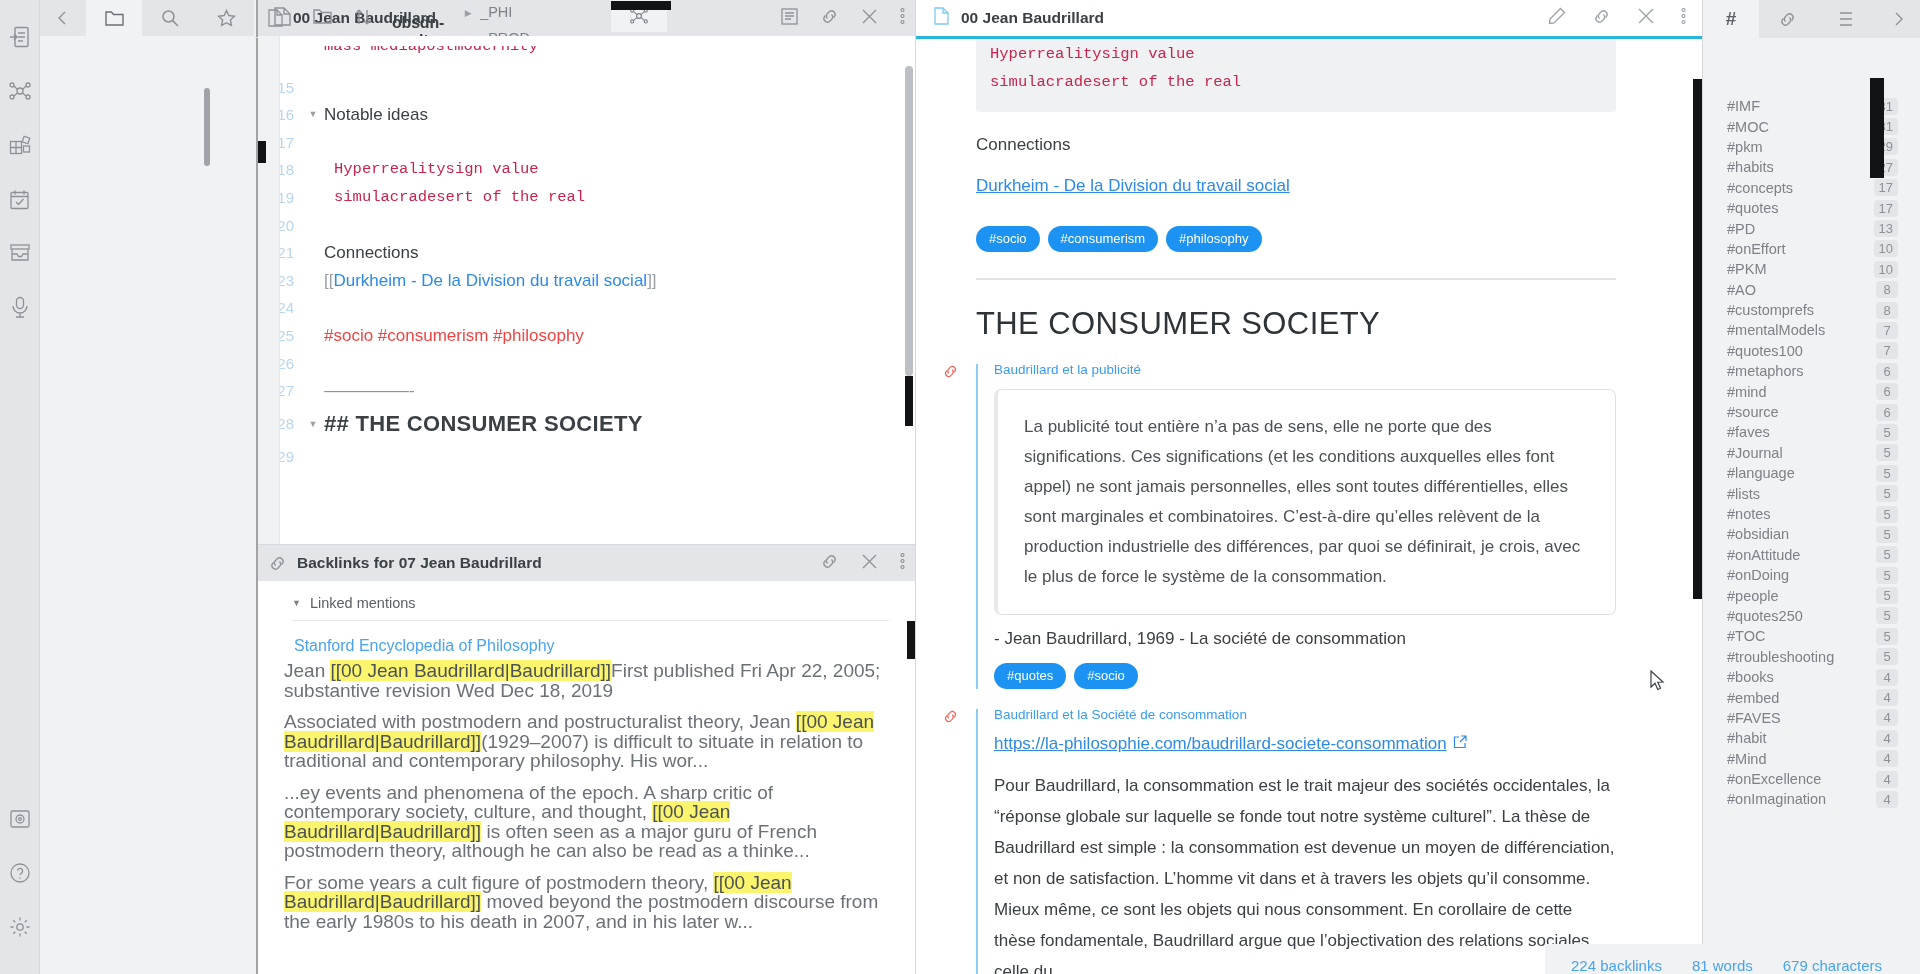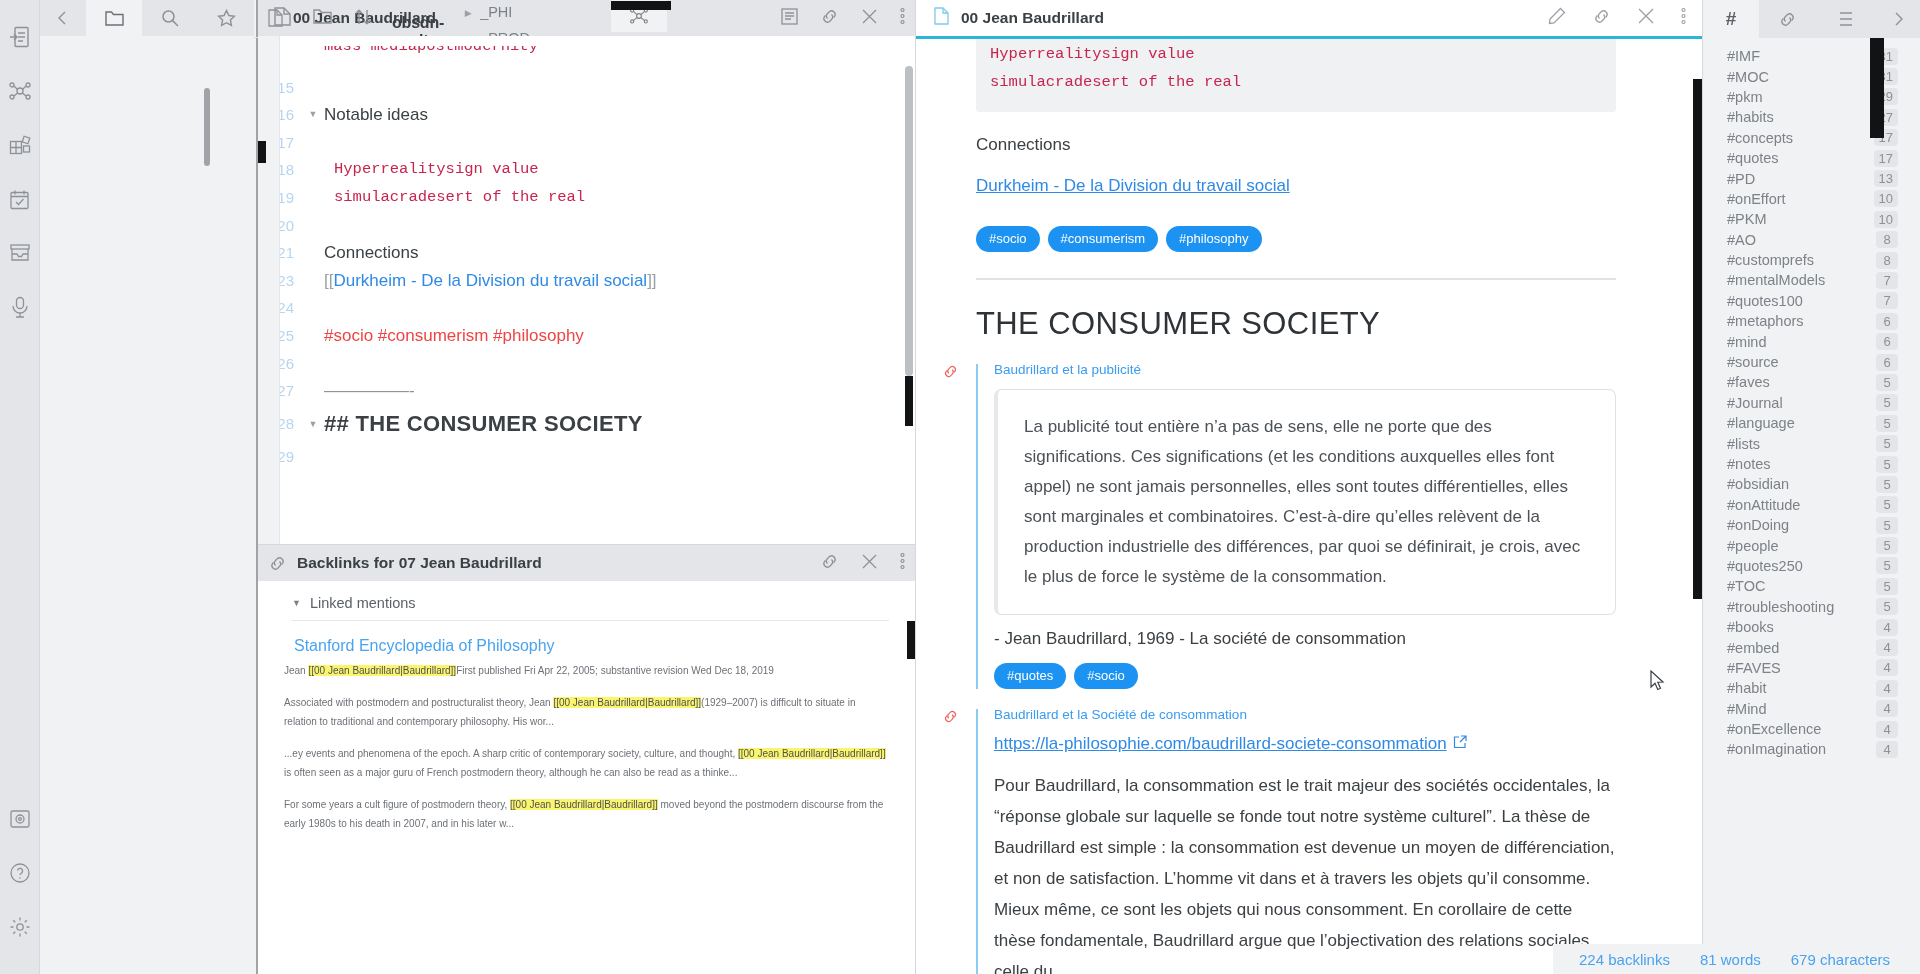--- a/index.html
+++ b/index.html
@@ -155,21 +155,21 @@
   .bl-section {
     display: flex; align-items: center; gap: 9px;
     font-size: 14.5px; color: #5c6166; padding-bottom: 9px;
     border-bottom: 1px solid #e4e6e9; margin-bottom: 8px; margin-left: 8px;
   }
   .bl-section .tw { font-size: 9px; color: #7d8288; }
   .bl-file {
     color: #4aa3ef; font-size: 16px; padding: 8px 0 6px 10px;
   }
   .bl-snippet {
-    font-size: 10px; line-height: 19.5px; color: #6c7177;
+    font-size: 19px; line-height: 19.5px; color: #6c7177;
     margin-bottom: 12px;
   }
   mark.hl { background: #fbf56e; color: #4c5156; padding: 0; }
   .bl-scroll {
     position: absolute; right: 0px; top: 40px; width: 8px; height: 38px; background: #111315;
   }
 
   
   .preview { flex: 1 1 auto; display: flex; flex-direction: column; background: #fff; position: relative; }
   .pv-header { height: 36px; background: #fff; display: flex; align-items: center;
@@ -218,37 +218,37 @@
   
   .tagpane {
     width: 218px; flex: 0 0 218px; background: #f1f2f4;
     display: flex; flex-direction: column; border-left: 1px solid #d5d8dc;
     position: relative;
   }
   .tp-tabs { height: 38px; background: #e3e5e8; display: flex; align-items: stretch; }
   .tp-tab { flex: 0 0 56px; display: flex; align-items: center; justify-content: center; color: #8e9196; }
   .tp-tab.active { background: #f1f2f4; color: #5c6166; }
   .tp-tab.fwd { flex: 1 1 auto; justify-content: flex-end; padding-right: 14px; background: #e3e5e8; }
-  .tp-list { flex: 1 1 auto; overflow: hidden; padding-top: 8px; position: relative; }
+  .tp-list { flex: 1 1 auto; overflow: hidden; padding-top: 18px; position: relative; margin-top: 40px; }
   .tp-row {
     display: flex; align-items: center; justify-content: space-between;
     padding: 1.5px 22px 1.5px 24px; font-size: 14.5px; color: #7d8288; height: 20.4px;
   }
   .tp-count {
     background: #e3e5e8; color: #8e9196; border-radius: 4px;
     font-size: 13px; min-width: 22px; text-align: center; padding: 1px 5px;
   }
   .tp-scroll {
     position: absolute; right: 36px; top: 0px; width: 14px; height: 100px; background: #111315;
   }
 
   
   .statusbar {
-    position: absolute; right: 4px; bottom: 0; height: 30px;
-    display: flex; align-items: center; gap: 30px;
+    position: absolute; right: 12px; bottom: 0; height: 30px;
+    display: flex; align-items: flex-end; gap: 30px;
     padding-right: 26px; font-size: 15px; color: #4aa3ef;
     background: #f1f2f4; padding-left: 26px;
   }
   .cursor-arrow { position: absolute; left: 1650px; top: 670px; pointer-events: none; }
 </style>
 </head>
 <body>
 
 <div class="app">
 

